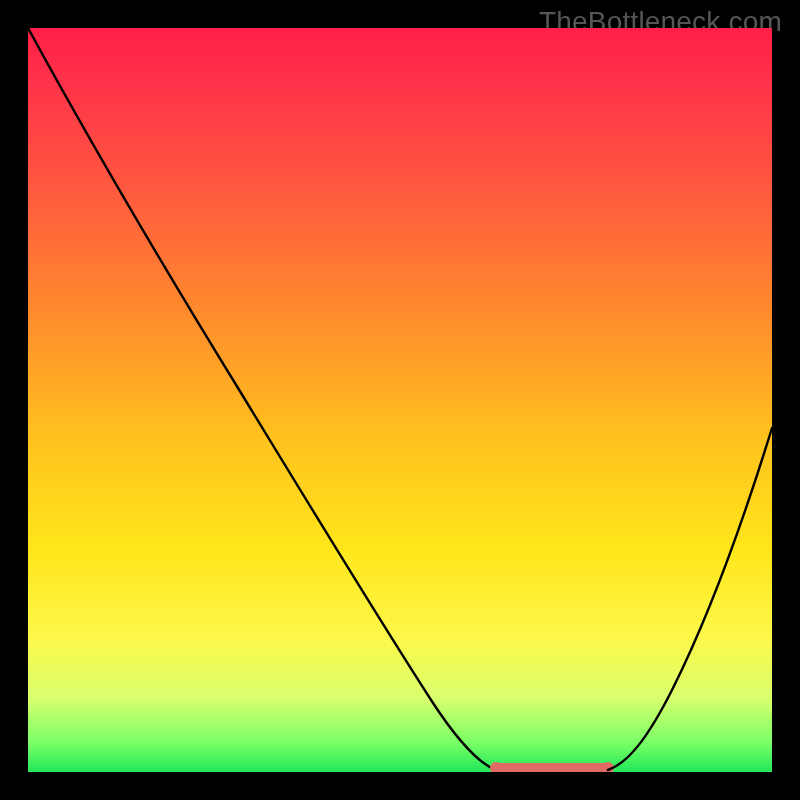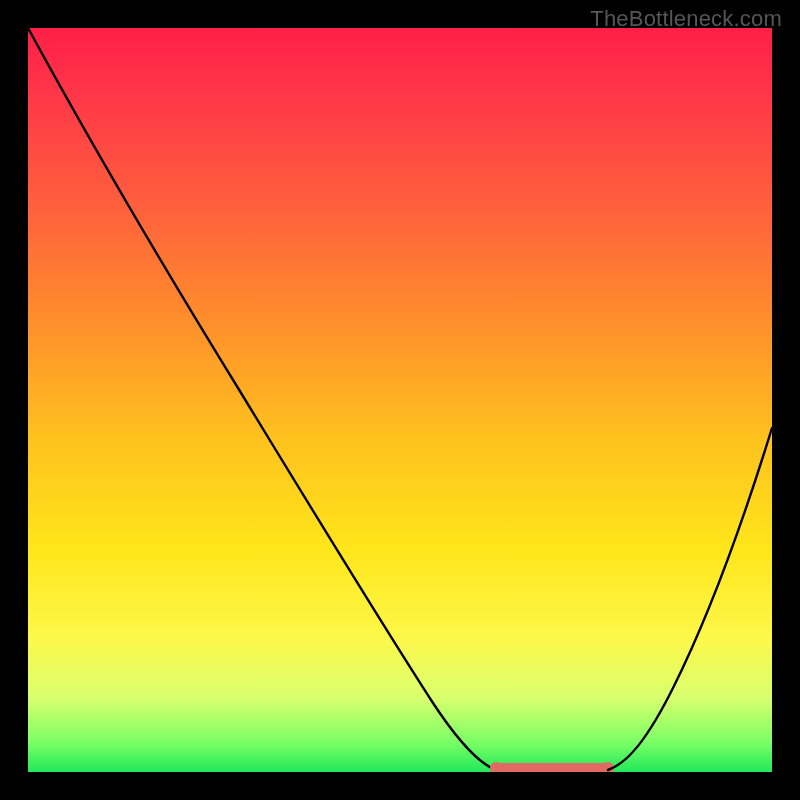--- a/index.html
+++ b/index.html
@@ -14,21 +14,21 @@
     position: relative;
     width: 800px;
     height: 800px;
     background: #000;
   }
   .watermark {
     position: absolute;
     top: 6px;
     right: 18px;
     font-family: Arial, Helvetica, sans-serif;
-    font-size: 22px;
+    font-size: 28px;
     color: #565656;
     letter-spacing: 0.2px;
     user-select: none;
   }
   .plot {
     position: absolute;
     left: 28px;
     top: 28px;
     width: 744px;
     height: 744px;

